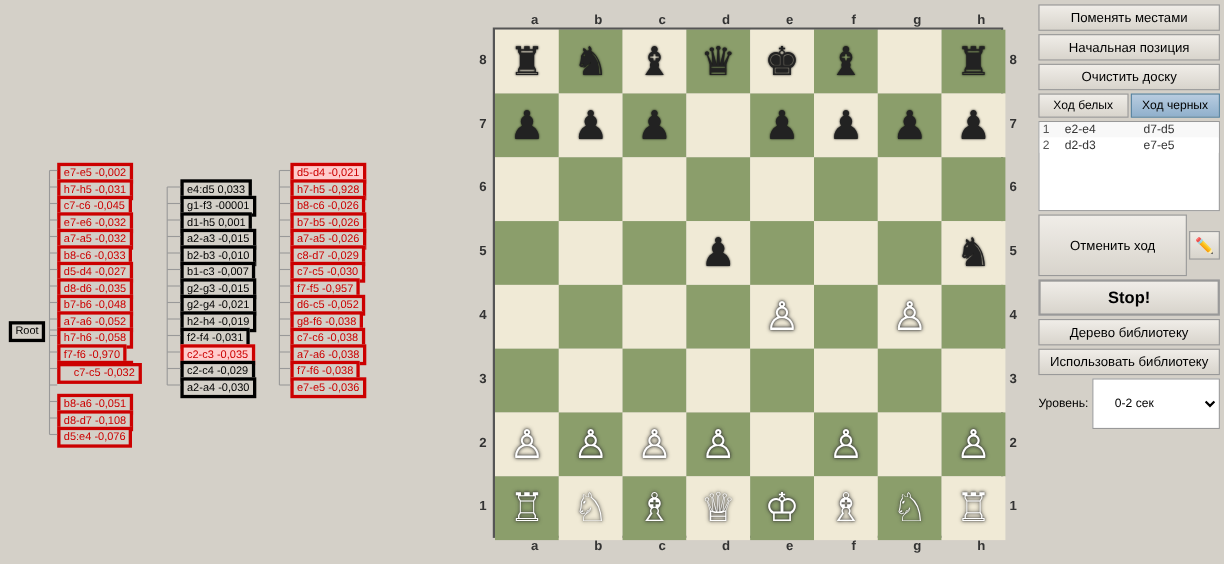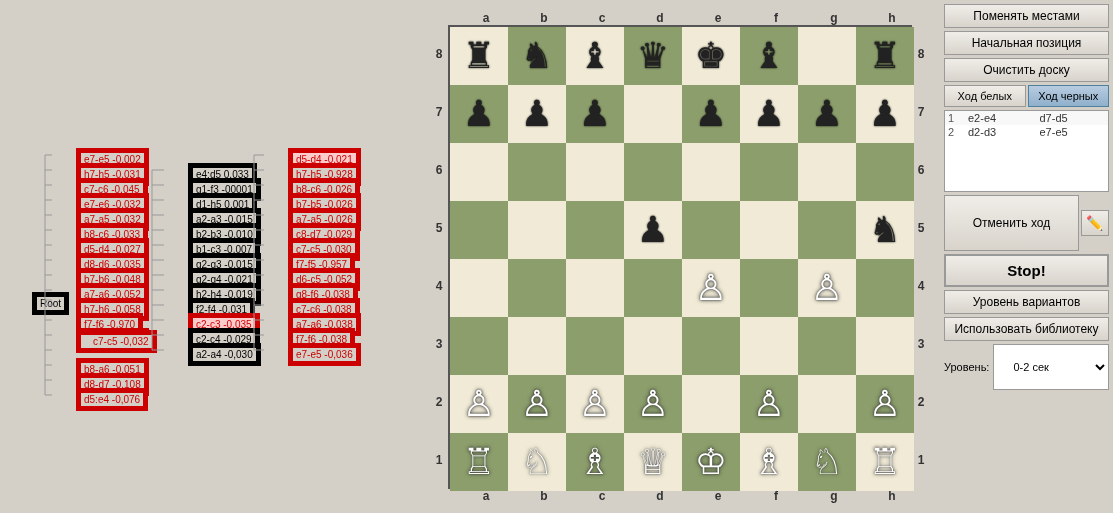--- a/index.html
+++ b/index.html
@@ -28,26 +28,25 @@
       top: 292px;
       background: #d4d0c8;
       border: 1px solid #888;
       padding: 2px 4px;
       font-size: 11px;
       cursor: pointer;
     }
 
     .move-box {
       position: absolute;
-      border: 5px solid #000000;
+      border: 3px solid #000000;
       padding: 1px 3px;
       font-size: 10px;
       background: #d4d0c8;
       white-space: nowrap;
-      margin-left: 24px;
     }
 
     .move-box.red-border { border-color: #cc0000; color: #cc0000; }
     .move-box.highlighted { background: #ffcccc; border-color: #cc0000; color: #cc0000; }
 
     
     #board-area {
       width: 520px;
       height: 513px;
       flex-shrink: 0;
@@ -563,21 +562,21 @@
   </div>
 
   <div class="undo-row">
     <button class="undo-btn">Отменить ход</button>
     <button class="eraser-btn">
       <span>✏️</span>
     </button>
   </div>
 
   <button class="stop-btn">Stop!</button>
-  <button class="right-btn">Уровень вариантов</button>
+  <button class="right-btn">Дерево библиотеку</button>
   <button class="right-btn">Использовать библиотеку</button>
 
   <div class="level-row">
     <span class="level-label">Уровень:</span>
     <select class="level-select">
       <option>0-2 сек</option>
       <option>2-5 сек</option>
       <option>5-10 сек</option>
       <option>∞</option>
     </select>

